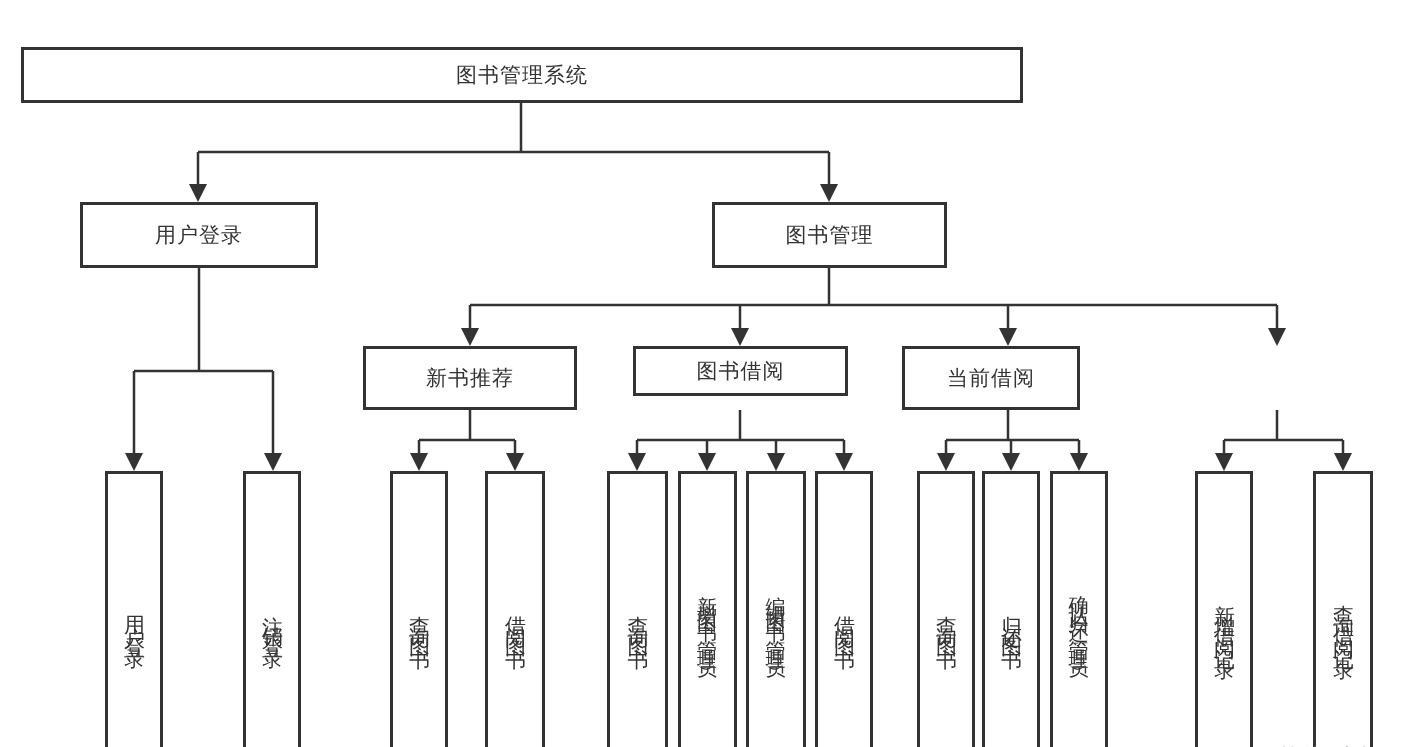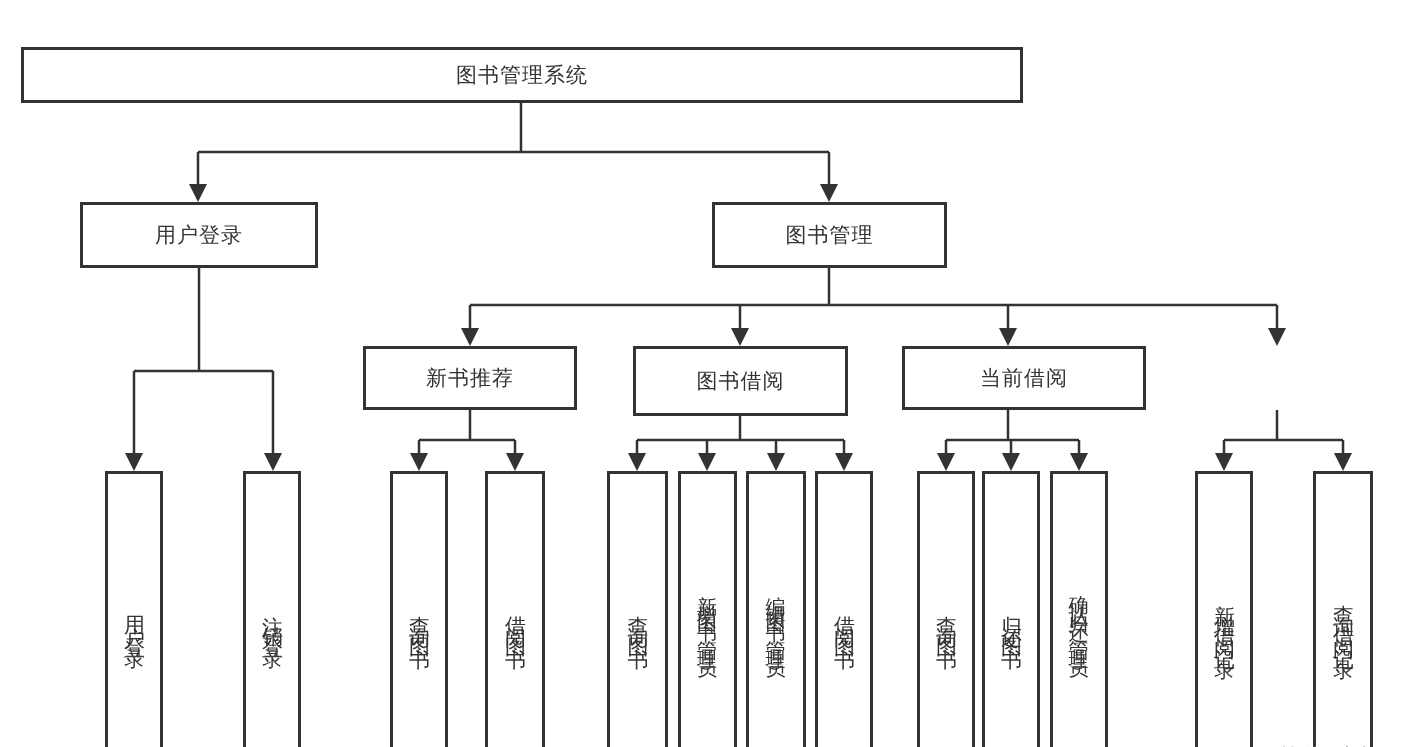--- a/index.html
+++ b/index.html
@@ -126,24 +126,24 @@
   <div class="node" style="left:80px; top:168px; width:238px; height:66px;">
     <span class="hlabel">用户登录</span>
   </div>
   <div class="node" style="left:712px; top:168px; width:235px; height:66px;align-items:center;">
     <span class="hlabel">图书管理</span>
   </div>
 
   <div class="node" style="left:363px; top:312px; width:214px; height:64px;">
     <span class="hlabel">新书推荐</span>
   </div>
-  <div class="node" style="left:633px; top:312px; width:215px; height:70px;">
+  <div class="node" style="left:633px; top:312px; width:215px; height:50px;">
     <span class="hlabel">图书借阅</span>
   </div>
-  <div class="node" style="left:902px; top:312px; width:244px; height:64px;">
+  <div class="node" style="left:902px; top:312px; width:178px; height:64px;">
     <span class="hlabel">当前借阅</span>
   </div>
 
   <div class="leaf" style="left:105px; top:437px; width:58px; height:299px;">
     <span class="vlabel">用户登录</span>
   </div>
   <div class="leaf" style="left:243px; top:437px; width:58px; height:299px;">
     <span class="vlabel">注销登录</span>
   </div>
 

